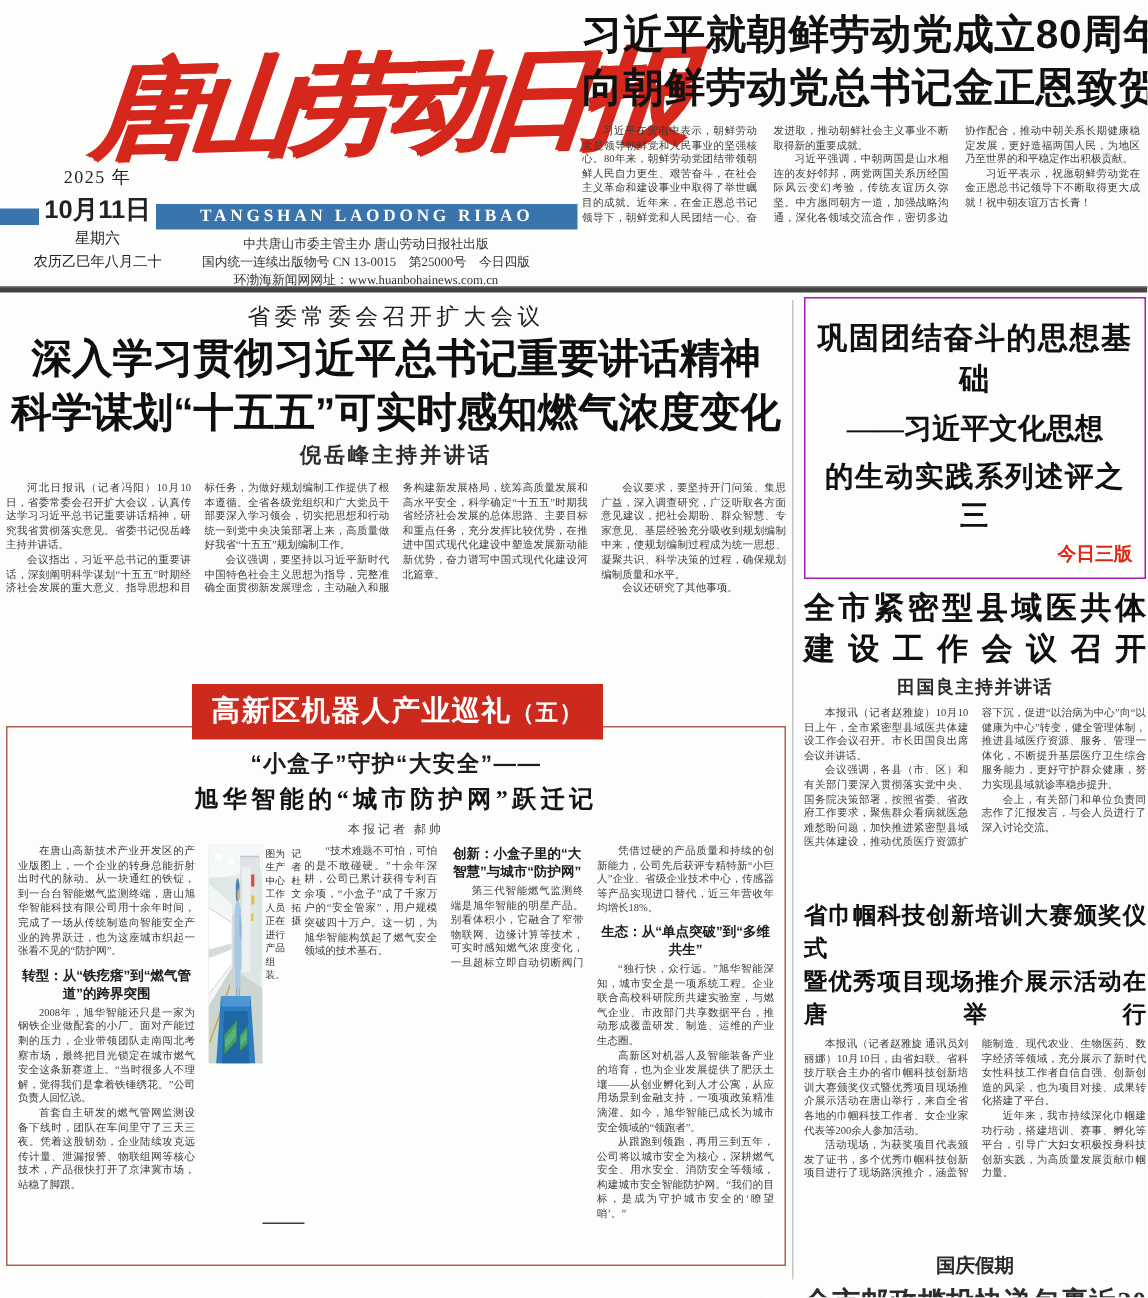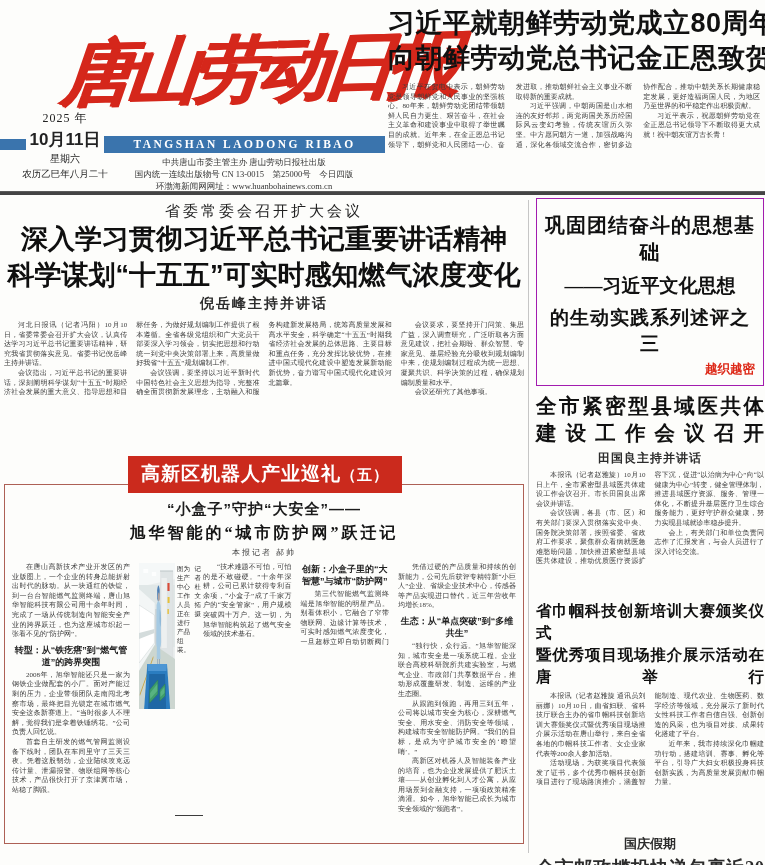--- a/index.html
+++ b/index.html
@@ -198,35 +198,35 @@
             <p class="colsub">创新：小盒子里的“大智慧”与城市“防护网”</p>
             <p>第三代智能燃气监测终端是旭华智能的明星产品。别看体积小，它融合了窄带物联网、边缘计算等技术，可实时感知燃气浓度变化，一旦超标立即自动切断阀门并向平台报警，响应时间以秒计。</p>
             <p>技术迭代让企业不断开疆拓土，旭华智能将燃气监测延伸至城市生命线工程，让“城市防护网”越织越密。</p>
           </div>
         </div>
 
         <div class="fcol bt">
           <p>凭借过硬的产品质量和持续的创新能力，公司先后获评专精特新“小巨人”企业、省级企业技术中心，传感器等产品实现进口替代，近三年营收年均增长18%。</p>
           <p class="colsub">生态：从“单点突破”到“多维共生”</p>
           <p>“独行快，众行远。”旭华智能深知，城市安全是一项系统工程。企业联合高校科研院所共建实验室，与燃气企业、市政部门共享数据平台，推动形成覆盖研发、制造、运维的产业生态圈。</p>
+          <p>高新区对机器人及智能装备产业的培育，也为企业发展提供了肥沃土壤——从创业孵化到人才公寓，从应用场景到金融支持，一项项政策精准滴灌。如今，旭华智能已成长为城市安全领域的“领跑者”。</p>
           <p>从跟跑到领跑，再用三到五年，公司将以城市安全为核心，深耕燃气安全、用水安全、消防安全等领域，构建城市安全智能防护网。“我们的目标，是成为守护城市安全的‘瞭望哨’。”</p>
-          <p>高新区对机器人及智能装备产业的培育，也为企业发展提供了肥沃土壤——从创业孵化到人才公寓，从应用场景到金融支持，一项项政策精准滴灌。如今，旭华智能已成长为城市安全领域的“领跑者”。</p>
         </div>
       </div>
     </div>
 
     <div class="vr"></div>
 
     <div class="side">
 
       <div class="think">
         <div class="t1">巩固团结奋斗的思想基础</div>
         <div class="t2">——习近平文化思想</div>
         <div class="t3">的生动实践系列述评之三</div>
-        <div class="note">越织越密</div>
+        <div class="note">今日三版</div>
       </div>
 
       <div class="s2">
         <span class="h jt">全市紧密型县域医共体</span>
         <span class="h jt">建设工作会议召开</span>
         <div class="sub">田国良主持并讲话</div>
         <div class="bt c2">
           <p>本报讯（记者赵雅旋）10月10日上午，全市紧密型县域医共体建设工作会议召开。市长田国良出席会议并讲话。</p>
           <p>会议强调，各县（市、区）和有关部门要深入贯彻落实党中央、国务院决策部署，按照省委、省政府工作要求，聚焦群众看病就医急难愁盼问题，加快推进紧密型县域医共体建设，推动优质医疗资源扩容下沉，促进“以治病为中心”向“以健康为中心”转变，健全管理体制，推进县域医疗资源、服务、管理一体化，不断提升基层医疗卫生综合服务能力，更好守护群众健康，努力实现县域就诊率稳步提升。</p>
           <p>会上，有关部门和单位负责同志作了汇报发言，与会人员进行了深入讨论交流。</p>

